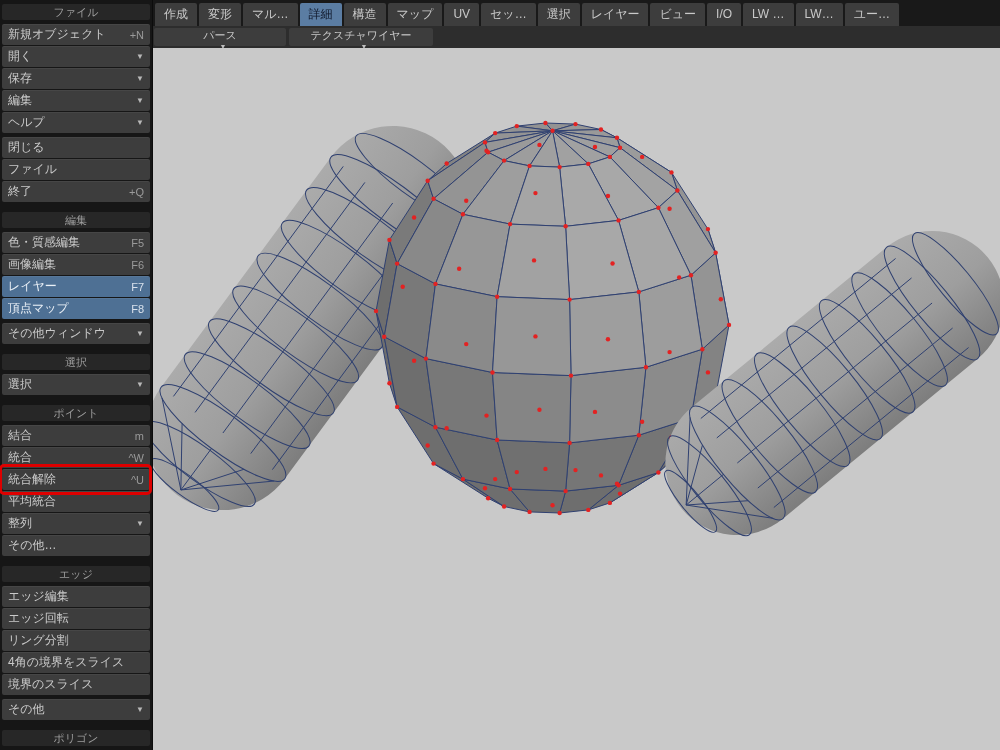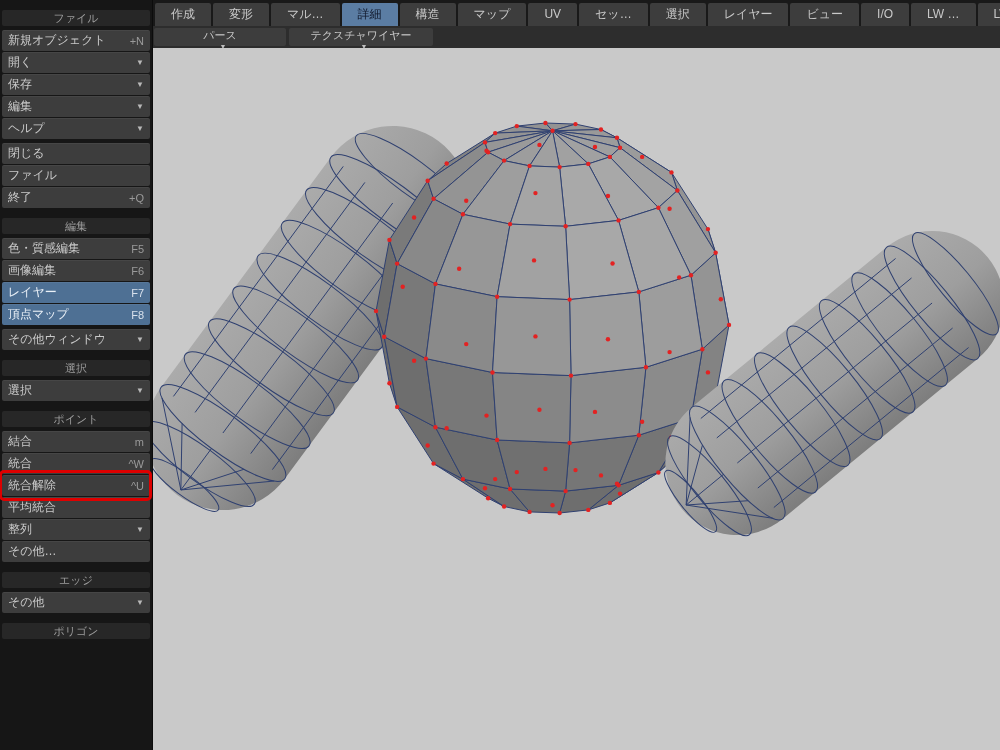--- a/index.html
+++ b/index.html
@@ -1,40 +1,40 @@
 <!DOCTYPE html>
 <html><head>
 <meta charset="utf-8">
 <style>
   html,body{margin:0;padding:0;background:#111;}
   .app{width:1000px;height:750px;display:flex;overflow:hidden;background:#191919;
        font-family:"Liberation Sans", sans-serif; -webkit-font-smoothing:antialiased;}
   
   .sidebar{width:152px;flex:none;background:#161616;height:750px;overflow:hidden;
-           padding:6px 2px;box-sizing:border-box;font-size:12px;}
+           padding:0 2px;box-sizing:border-box;font-size:12px;}
   .sb-header{height:16px;line-height:16px;text-align:center;background:#272727;color:#9d9d9d;
              font-size:11px;margin-top:10px;border-radius:2px;}
   .sb-header:first-child{margin-top:4px;}
   .sb-group{margin-top:4px;}
   .sb-group + .sb-group{}
   .sb-item{position:relative;height:21px;background:#3d3d3d;color:#cacaca;display:flex;
            align-items:center;padding:0 6px;margin-bottom:1px;border-radius:2px;
            box-shadow:inset 0 1px 0 rgba(255,255,255,0.05);}
   .sb-item .lab{flex:1;white-space:nowrap;overflow:hidden;}
   .sb-item .sc{color:#9a9a9a;font-size:11px;margin-left:4px;white-space:nowrap;}
   .sb-item .cv{color:#b8b8b8;font-size:8px;margin-left:4px;}
   .sb-item.hl{background:#4e7094;color:#eaf0f7;}
   .sb-item.hl .sc{color:#d8e1ec;}
   .annot{position:absolute;left:-3px;right:-2px;top:-5px;bottom:-5px;border:3px solid #de0000;
          border-radius:5px;pointer-events:none;z-index:3;}
   
   .main{flex:1;display:flex;flex-direction:column;min-width:0;border-left:1px solid #0c0c0c;}
   .tab-bar{height:26px;flex:none;background:#191919;display:flex;gap:2px;
            padding:3px 2px 0 2px;box-sizing:border-box;align-items:flex-end;overflow:hidden;}
-  .tab{height:23px;line-height:23px;padding:0 16px;background:#3d3d3d;color:#c9c9c9;
+  .tab{height:23px;line-height:23px;padding:0 9px;background:#3d3d3d;color:#c9c9c9;
        font-size:12px;border-radius:2px 2px 0 0;white-space:nowrap;}
   .tab.active{background:#5b7da3;color:#0f172a;}
   .control-bar{height:22px;flex:none;background:#2d2d2d;display:flex;gap:3px;
                padding:1px 0 1px 1px;box-sizing:border-box;align-items:center;}
   .dropdown{height:18px;background:#3d3d3d;color:#c9c9c9;font-size:11px;display:flex;
             align-items:center;justify-content:space-between;padding:0 7px;border-radius:2px;flex-direction:column;}
   .dd-view{width:118px;}
   .dd-display{width:130px;align-items:center;}
   .dropdown .cv{color:#bdbdbd;font-size:7px;margin-left:6px;}
   .viewport{flex:1;position:relative;background:#c9c9c9;min-height:0;}
@@ -133,20 +133,37 @@
         </div>
         <div class="sb-item">
           <span class="lab">整列</span>
           <span class="cv">▼</span>
         </div>
         <div class="sb-item">
           <span class="lab">その他…</span>
         </div>
       </div>
       <div class="sb-header">エッジ</div>
+      <div class="sb-group">
+        <div class="sb-item">
+          <span class="lab">エッジ編集</span>
+        </div>
+        <div class="sb-item">
+          <span class="lab">エッジ回転</span>
+        </div>
+        <div class="sb-item">
+          <span class="lab">リング分割</span>
+        </div>
+        <div class="sb-item">
+          <span class="lab">4角の境界をスライス</span>
+        </div>
+        <div class="sb-item">
+          <span class="lab">境界のスライス</span>
+        </div>
+      </div>
       <div class="sb-group">
         <div class="sb-item">
           <span class="lab">その他</span>
           <span class="cv">▼</span>
         </div>
       </div>
       <div class="sb-header">ポリゴン</div>
     </aside>
 
   <div class="main">

